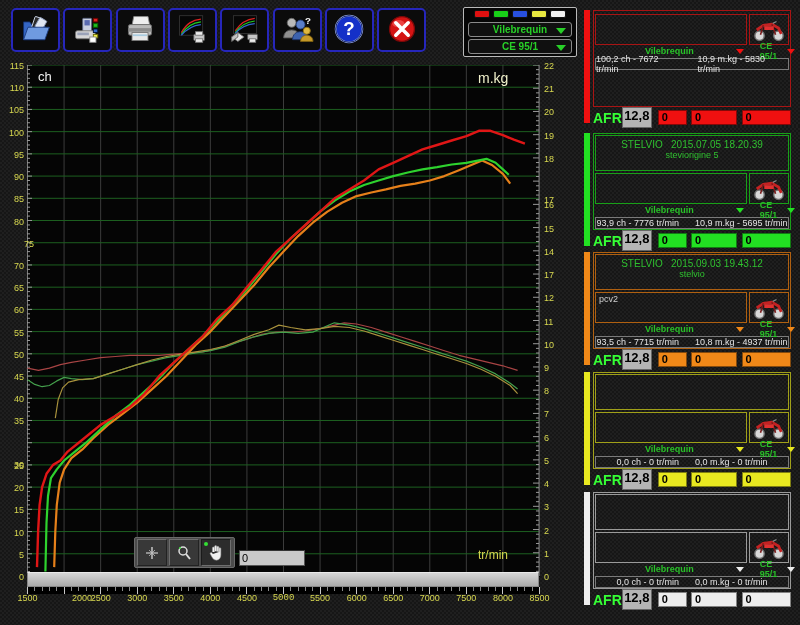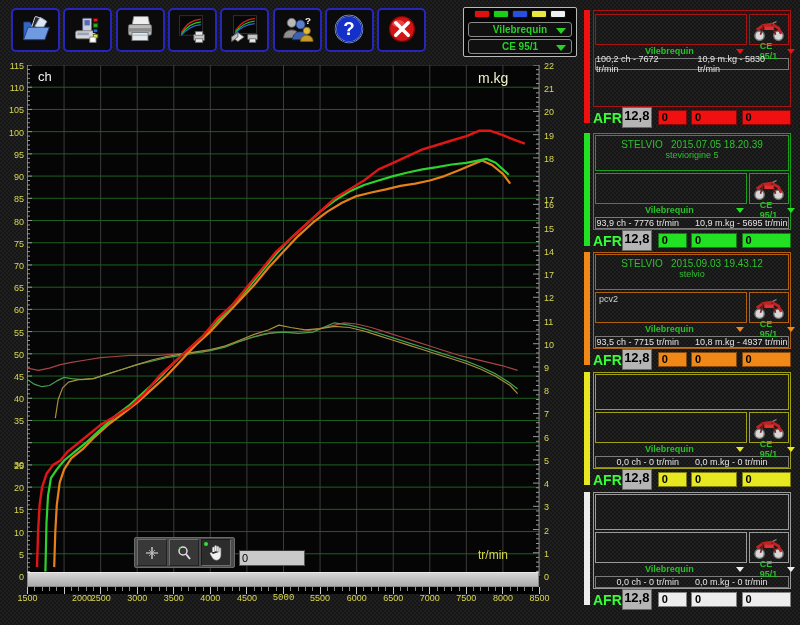--- a/index.html
+++ b/index.html
@@ -490,21 +490,21 @@
       <span class="axlbl yl" style="top: 460.913px;">25</span>
       <span class="axlbl yl" style="top: 460px;">30</span>
       <span class="axlbl yl" style="top: 416.478px;">35</span>
       <span class="axlbl yl" style="top: 394.261px;">40</span>
       <span class="axlbl yl" style="top: 372.043px;">45</span>
       <span class="axlbl yl" style="top: 349.826px;">50</span>
       <span class="axlbl yl" style="top: 327.609px;">55</span>
       <span class="axlbl yl" style="top: 305.391px;">60</span>
       <span class="axlbl yl" style="top: 283.174px;">65</span>
       <span class="axlbl yl" style="top: 260.957px;">70</span>
-      <span class="axlbl yl" style="top: 238.739px;">75</span>
+      <span class="axlbl yl" style="top: 238.739px; margin-left: 10px;">75</span>
       <span class="axlbl yl" style="top: 216.522px;">80</span>
       <span class="axlbl yl" style="top: 194.304px;">85</span>
       <span class="axlbl yl" style="top: 172.087px;">90</span>
       <span class="axlbl yl" style="top: 149.87px;">95</span>
       <span class="axlbl yl" style="top: 127.652px;">100</span>
       <span class="axlbl yl" style="top: 105.435px;">105</span>
       <span class="axlbl yl" style="top: 83.2174px;">110</span>
       <span class="axlbl yl" style="top: 61px;">115</span>
       <span class="axlbl yr" style="top: 572px;">0</span>
       <span class="axlbl yr" style="top: 548.773px;">1</span>

